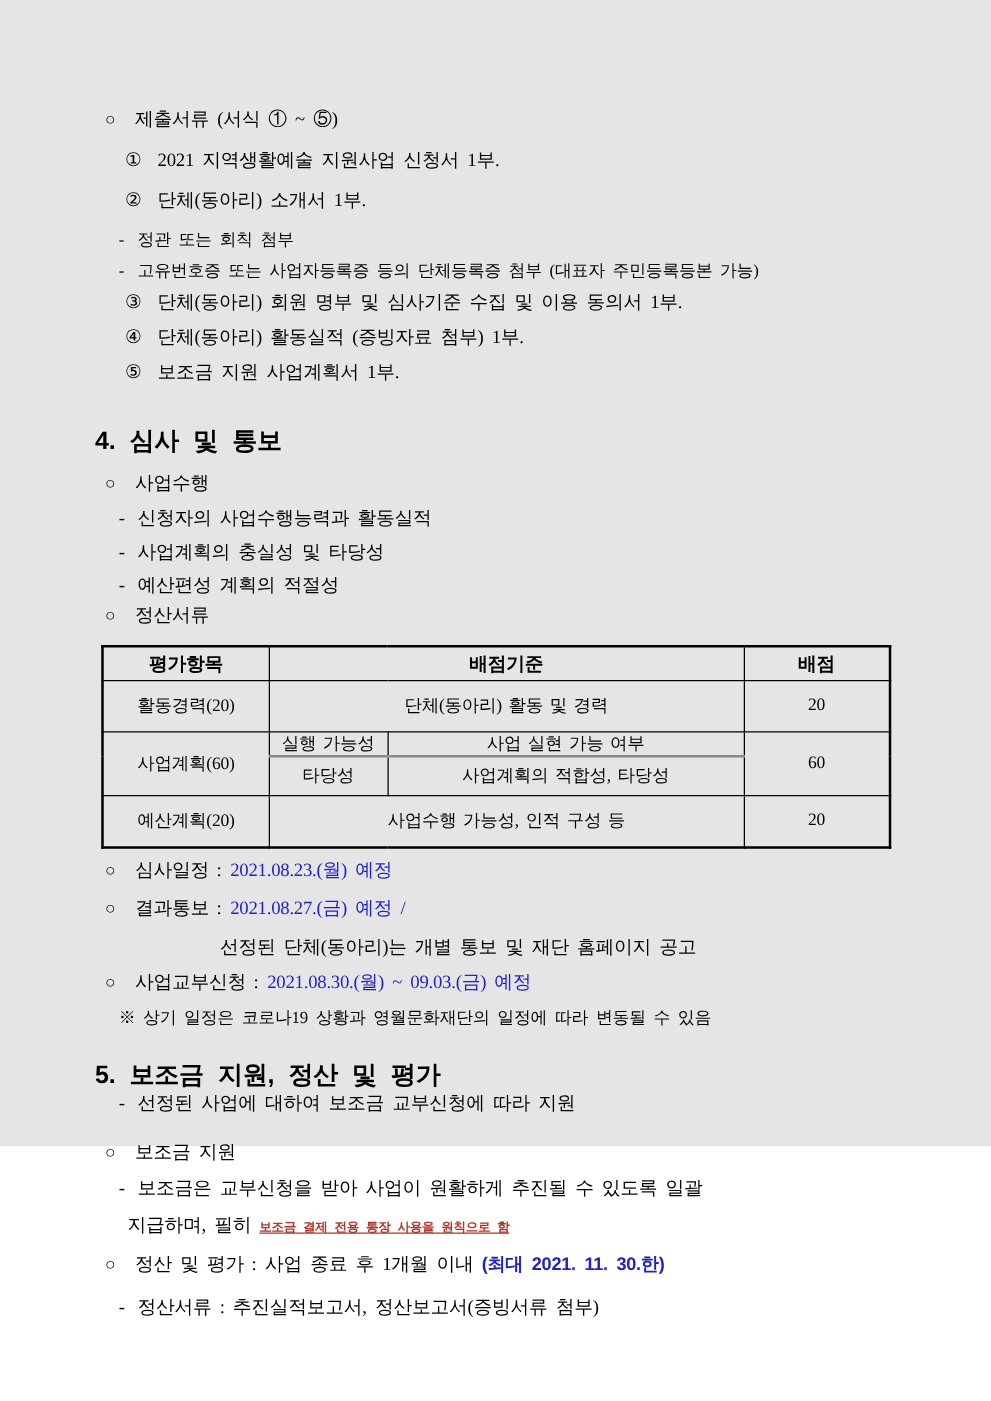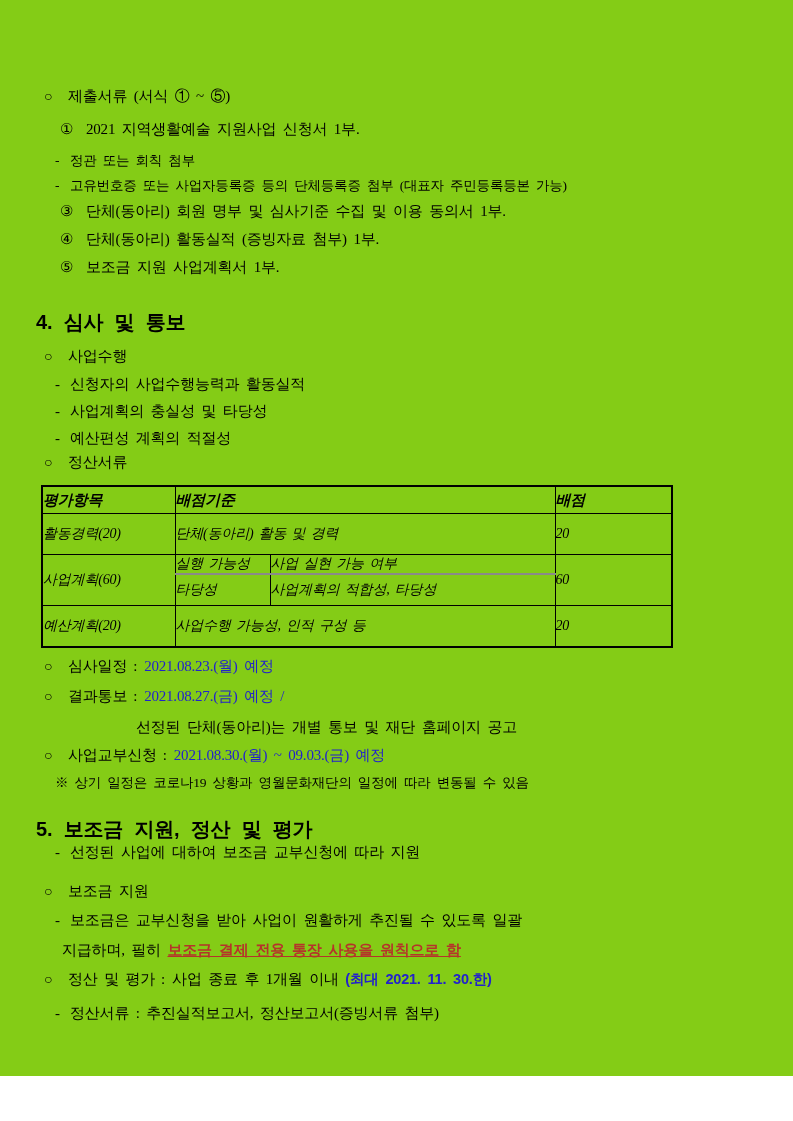--- a/index.html
+++ b/index.html
@@ -1,41 +1,41 @@
 <!DOCTYPE html>
 <html style="--accent-blue: #2222cc; --accent-red: #b5342a;"><head>
 <meta charset="utf-8">
 <style>
   html,body{margin:0;padding:0;background:#fff;}
   body{width:793px;height:1121px;overflow:hidden;
        font-family:"Liberation Serif","DejaVu Serif",serif;color:#000;}
-  .doc{box-sizing:border-box;width:793px;height:1076px;background:#84cc16;
-       padding:86px 50px 0 36px;word-spacing:3px;letter-spacing:-0.2px;}
+  .doc{box-sizing:border-box;width:793px;height:917px;background:#e5e5e5;
+       padding:86px 50px 0 76px;word-spacing:3px;letter-spacing:-0.2px;}
   .line{line-height:20px;margin:0;font-size:15px;white-space:nowrap;}
   .marker{display:inline-block;}
   .bullet-m{min-width:24px;font-weight:bold;font-size:14px;}
   .num-m{min-width:26px;}
   .dash-m{min-width:15px;}
   .ind-bullet{padding-left:8px;}
   .ind-num{padding-left:24px;}
   .ind-dash{padding-left:19px;}
   .small{font-size:13.5px;}
   .heading{font-family:"Liberation Sans","DejaVu Sans",sans-serif;
            font-weight:bold;font-size:20px;line-height:26px;word-spacing:6px;white-space:nowrap;}
   .blue{color:var(--accent-blue,#2222cc);}
   .blue-bold{color:var(--accent-blue,#2222cc);font-weight:bold;
              font-family:"Liberation Sans","DejaVu Sans",sans-serif;font-size:14.5px;}
   .red-em{color:var(--accent-red,#b5342a);font-weight:bold;text-decoration:underline;
-          font-family:"Liberation Sans","DejaVu Sans",sans-serif;font-size:15px;}
+          font-family:"Liberation Sans","DejaVu Sans",sans-serif;font-size:10px;}
   .sep{margin:0 7px 0 6px;}
   
   table.score{border-collapse:collapse;border:2px solid #000;margin:12px 0 0 5px;
               table-layout:fixed;width:632px;}
-  table.score th,table.score td{border:1px solid #000;text-align:left;vertical-align:middle;
-              padding:0;font-size:14px;letter-spacing:-0.2px;word-spacing:2px;white-space:nowrap;font-style:italic;}
+  table.score th,table.score td{border:1px solid #000;text-align:center;vertical-align:middle;
+              padding:0;font-size:14px;letter-spacing:-0.2px;word-spacing:2px;white-space:nowrap;}
   table.score th{font-family:"Liberation Sans","DejaVu Sans",sans-serif;
               font-weight:bold;font-size:15px;height:26px;}
   .rh1{height:40px;} .rh2a{height:28px;} .rh2b{height:30px;} .rh3{height:40px;}
   .gray-top{border-top:2px solid #8a8a8a !important;}
   
   .mb12{margin-bottom:12px;} .mb11{margin-bottom:11px;} .mb10{margin-bottom:10px;}
   .mb9{margin-bottom:9px;} .mb8{margin-bottom:8px;} .mb7{margin-bottom:7px;}
   .mb5{margin-bottom:5px;} .mb4{margin-bottom:4px;} .mb13{margin-bottom:13px;}
   .mt32{margin-top:32px;} .mt11{margin-top:11px;} .mt8{margin-top:8px;}
   .mt23{margin-top:23px;} .mt19{margin-top:19px;}
@@ -45,20 +45,23 @@
 </head>
 <body>
 
 <div class="doc">
 
   <div class="line ind-bullet mb12">
     <span class="marker bullet-m">○</span><span>제출서류 (서식 ① ~ ⑤)</span>
   </div>
   <div class="line ind-num mb12">
     <span class="marker num-m">①</span><span>2021 지역생활예술 지원사업 신청서 1부.</span>
+  </div>
+  <div class="line ind-num mb11">
+    <span class="marker num-m">②</span><span>단체(동아리) 소개서 1부.</span>
   </div>
   <div class="line ind-dash small mb5">
     <span class="marker dash-m">-</span><span>정관 또는 회칙 첨부</span>
   </div>
   <div class="line ind-dash small mb5">
     <span class="marker dash-m">-</span><span>고유번호증 또는 사업자등록증 등의 단체등록증 첨부 (대표자 주민등록등본 가능)</span>
   </div>
   <div class="line ind-num mb8">
     <span class="marker num-m">③</span><span>단체(동아리) 회원 명부 및 심사기준 수집 및 이용 동의서 1부.</span>
   </div>

